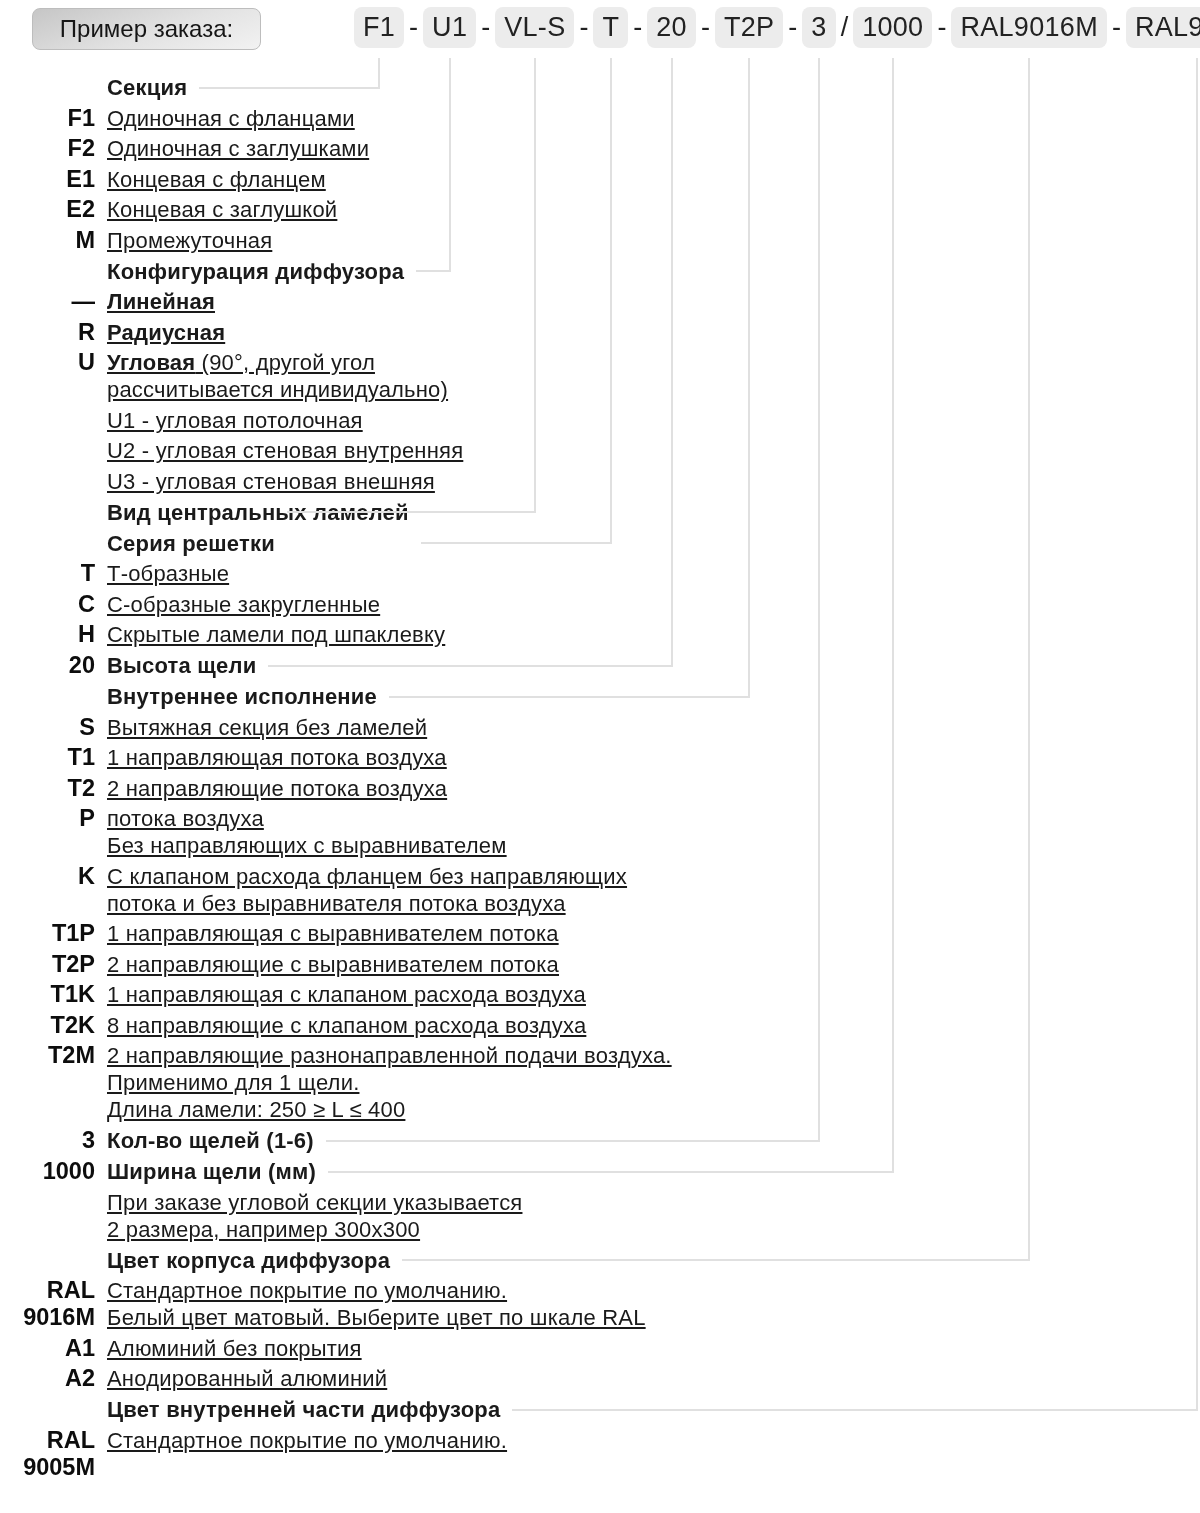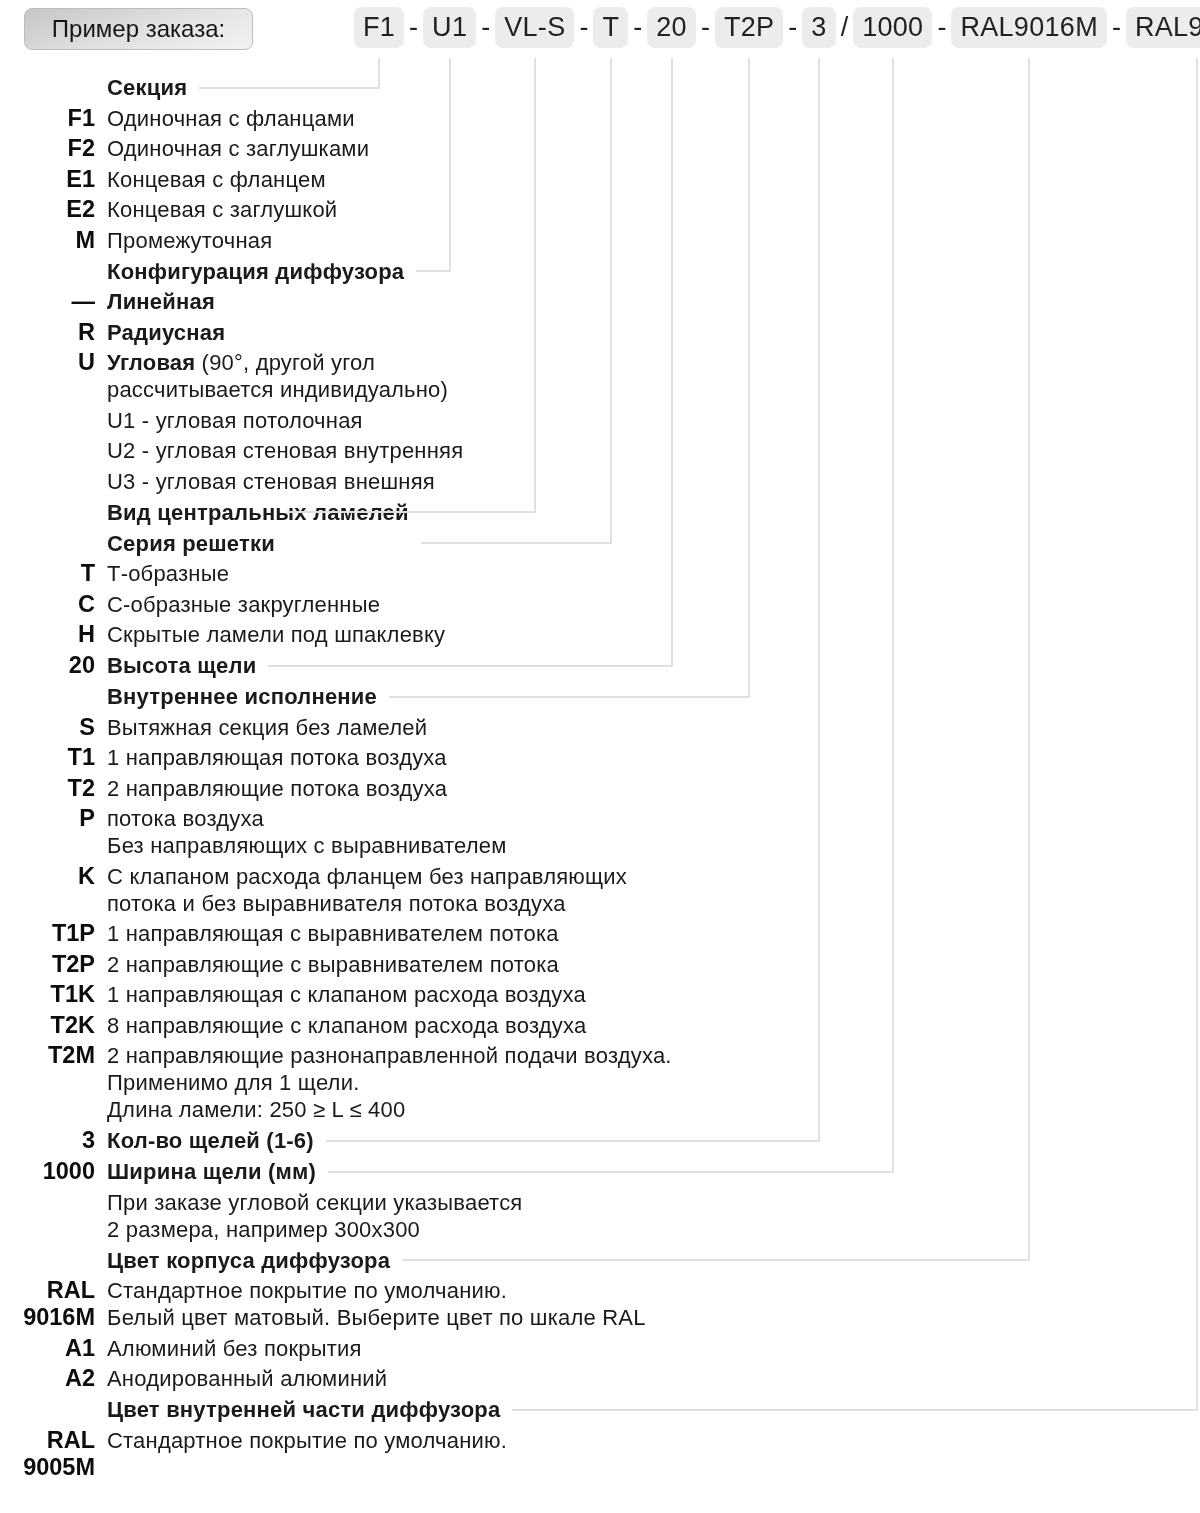--- a/index.html
+++ b/index.html
@@ -2,21 +2,21 @@
 <html><head>
 <meta charset="utf-8">
 <style>
   html,body{margin:0;padding:0;background:#fff;}
   #page{
     position:relative;width:1200px;height:1513px;background:#ffffff;
     font-family:"Liberation Sans",sans-serif;color:#1a1a1a;overflow:hidden;
   }
   
   .badge{
-    position:absolute;left:24px;top:8px;width:227px;height:40px;
+    position:absolute;left:32px;top:8px;width:227px;height:40px;
     border-radius:8px;border:1px solid #bdbdbd;
     background:linear-gradient(160deg,#c6c6c6 0%,#e2e2e2 55%,#f2f2f2 100%);
     display:flex;align-items:center;justify-content:center;
     font-size:24px;color:#151515;
   }
   
   .code-row{
     position:absolute;left:354px;top:4px;height:46px;
     display:flex;align-items:center;white-space:nowrap;
   }
@@ -28,21 +28,21 @@
   .sep{margin:0 5px;font-size:27px;color:#222;flex-shrink:0;}
   
   .legend{position:absolute;left:0;top:70px;width:1200px;}
   .row{display:flex;align-items:flex-start;margin-bottom:3.5px;}
   .codecol{
     width:95px;flex-shrink:0;text-align:right;
     font-weight:700;font-size:23.5px;line-height:27px;color:#0d0d0d;
   }
   .codecol div{line-height:27px;}
   .desc{margin-left:12px;font-size:22px;line-height:27px;letter-spacing:.2px;}
-  .desc div{line-height:27px;min-height:27px;}
+  .desc div{line-height:27px;min-height:27px;text-decoration:underline;}
   .row.heading{margin-top:4px;}
   .row.heading .htext{font-weight:700;}
   .desc.bold{font-weight:700;}
   .desc b{font-weight:700;}
   
   .conn{position:absolute;background:#e0e0e0;}
 </style>
 </head>
 <body>
 

